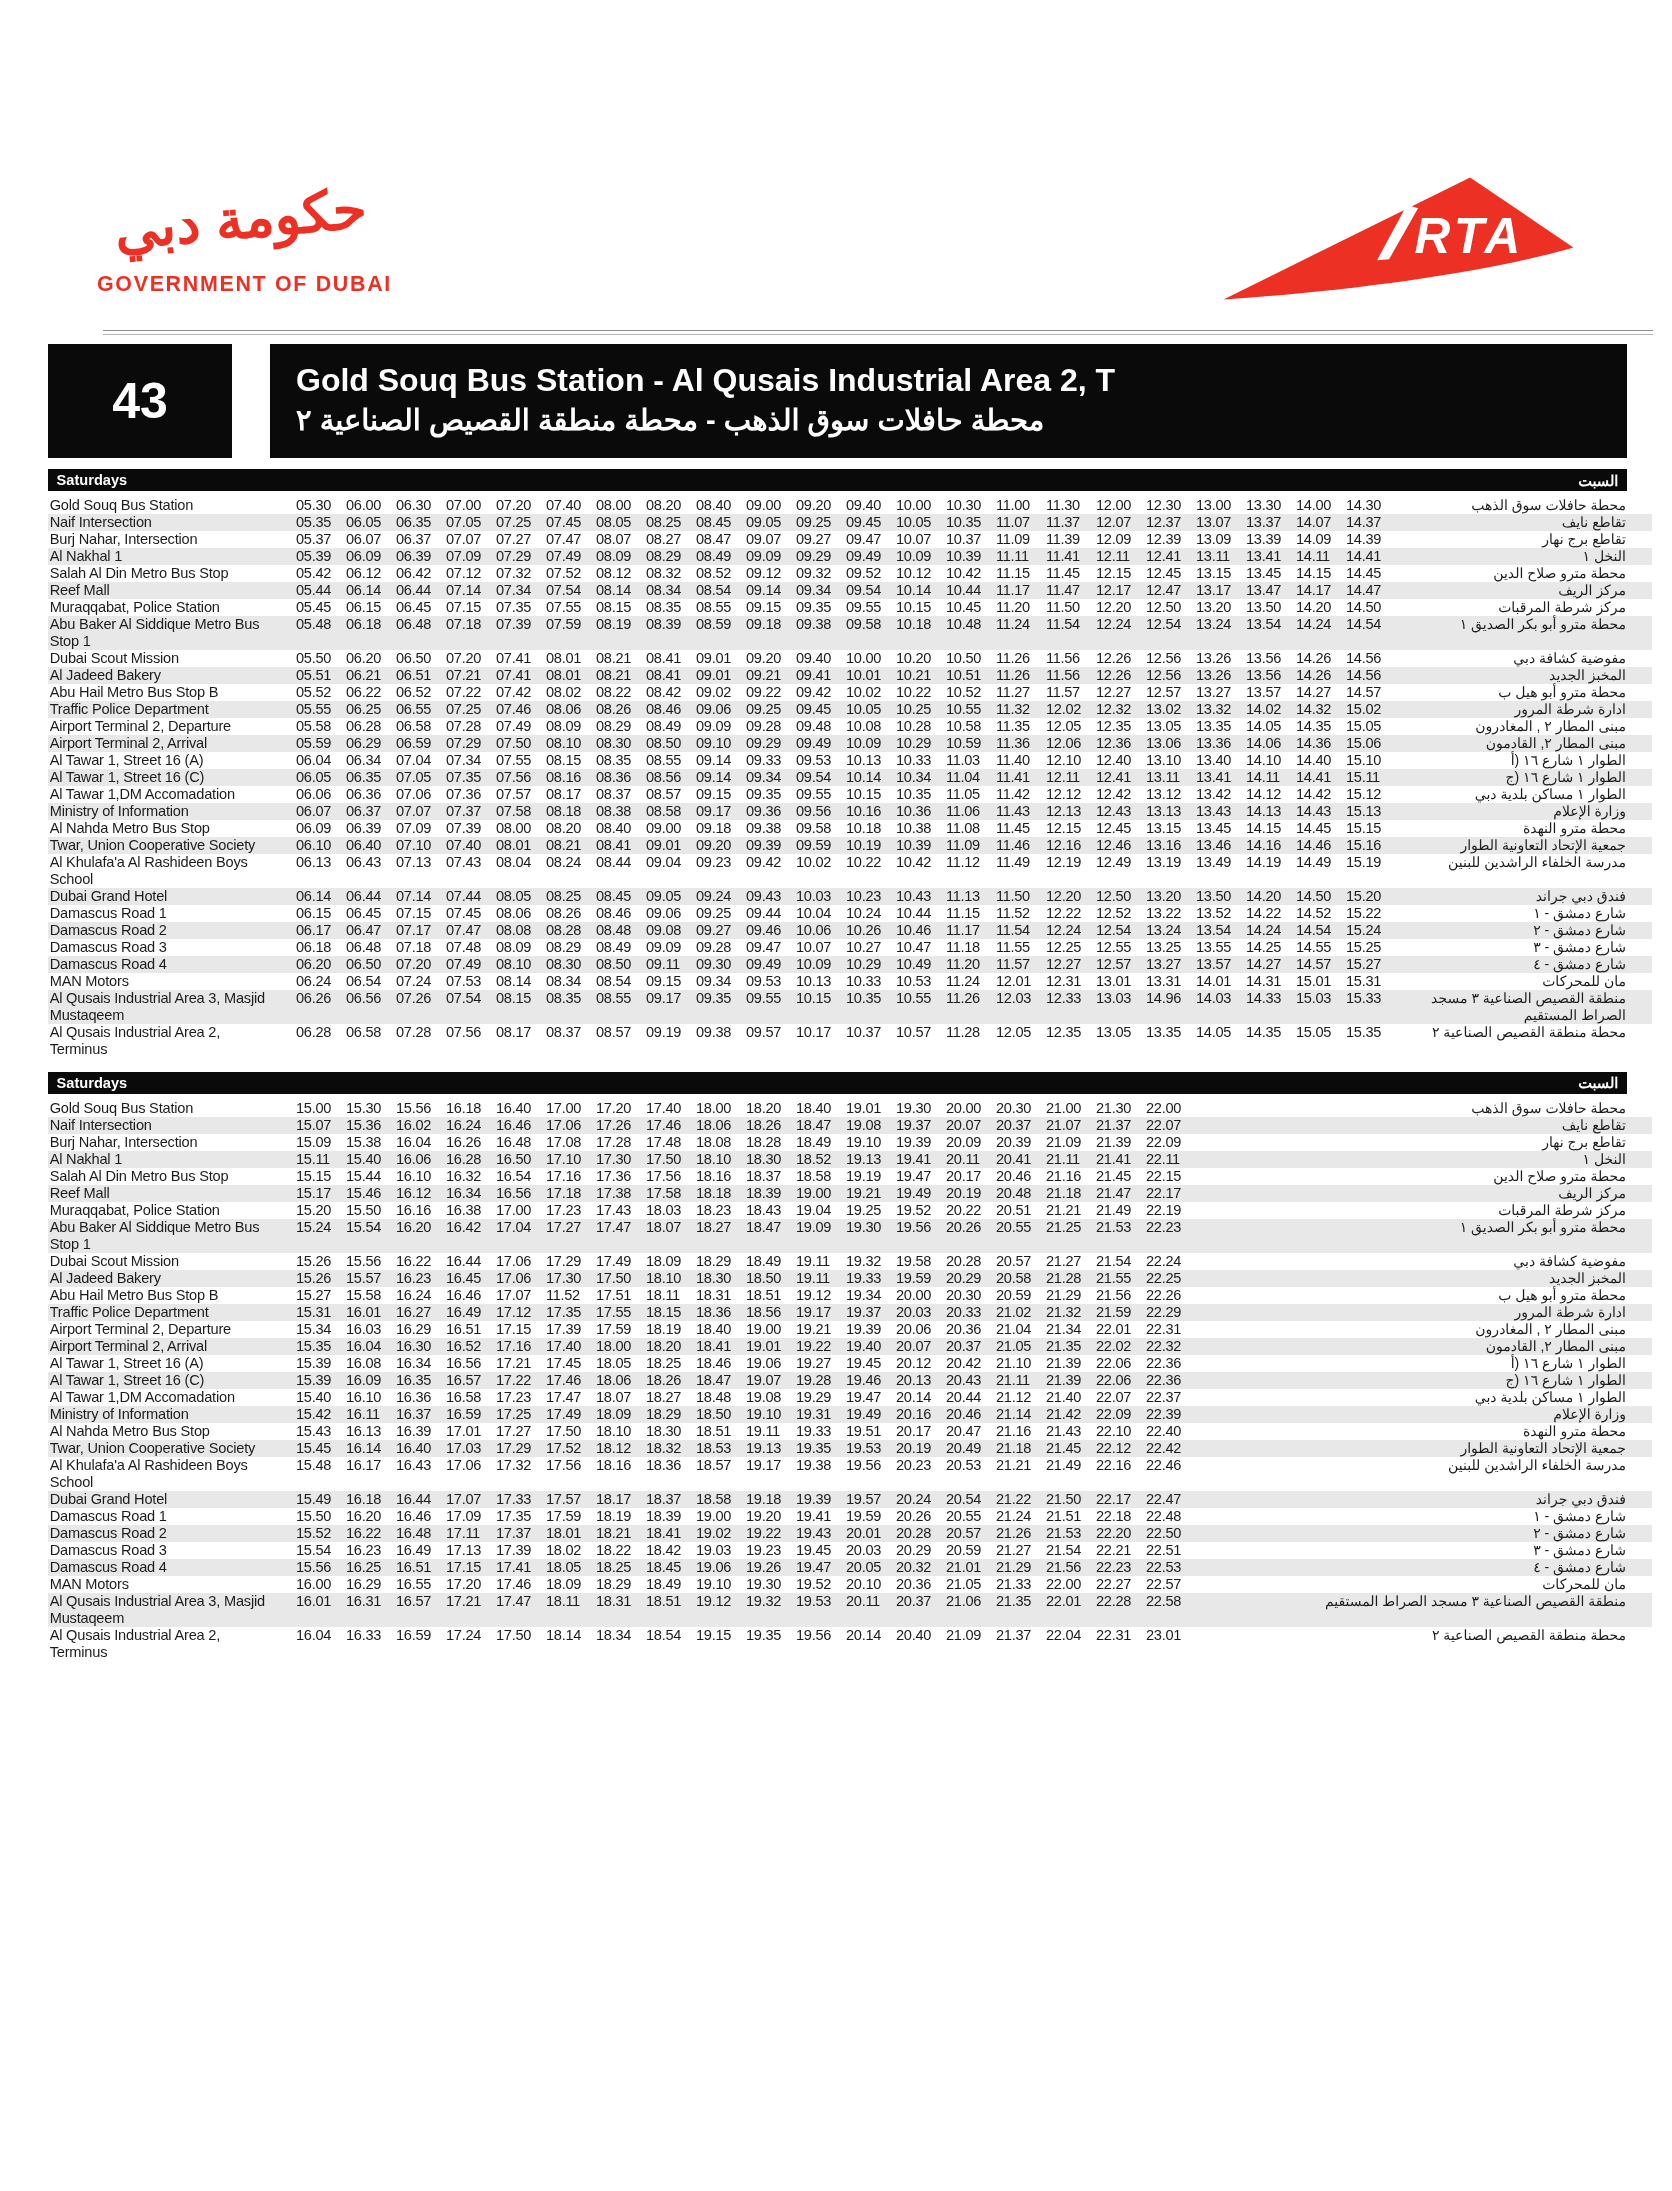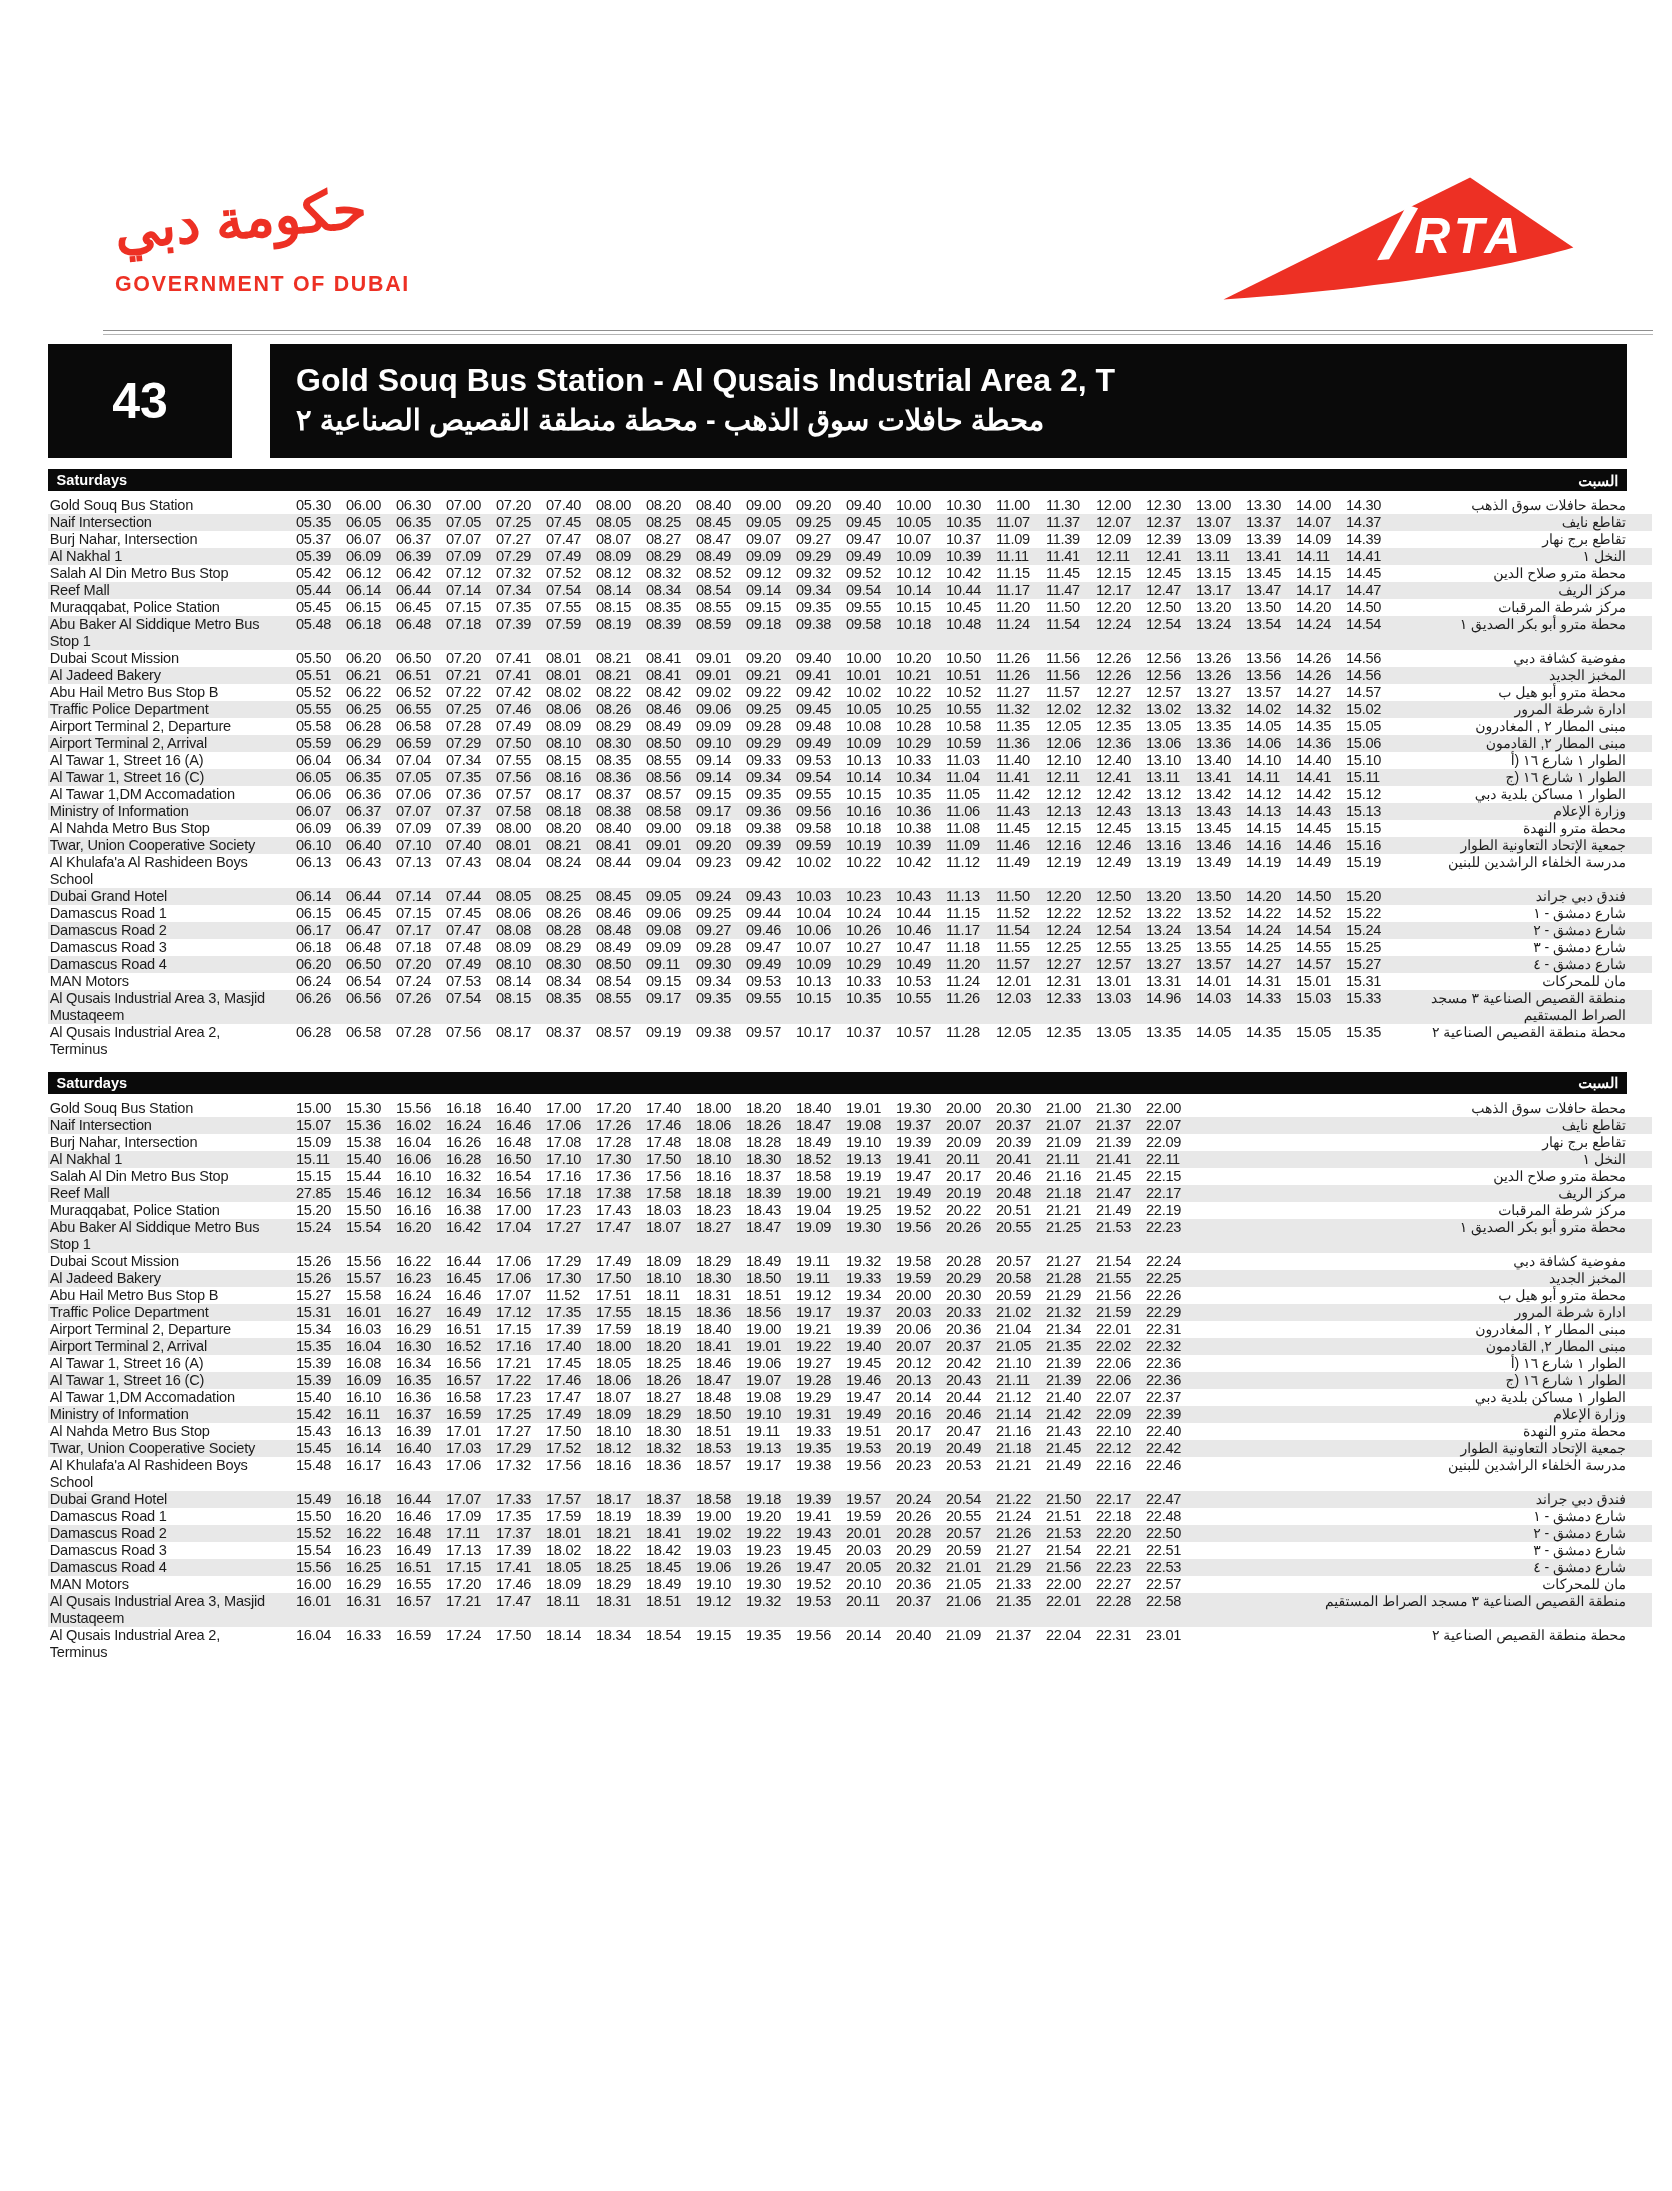--- a/index.html
+++ b/index.html
@@ -8,21 +8,21 @@
     font-family:"Liberation Sans",sans-serif;color:#1c1c1c;overflow:hidden;
   }
   
   .gov-calligraphy{
     position:absolute;left:101px;top:168px;width:279px;height:101px;
     display:flex;align-items:center;justify-content:center;
     font-size:55px;font-weight:bold;color:#ed3024;
     transform:rotate(-5deg);direction:rtl;
   }
   .gov-text{
-    position:absolute;left:115px;top:272px;width:283px;text-align:center;
+    position:absolute;left:97px;top:272px;width:283px;text-align:center;
     font-size:21.4px;font-weight:bold;letter-spacing:1.7px;color:#ed3024;white-space:nowrap;
   }
   .rta-names{position:absolute;right:396px;top:202px;width:411px;text-align:center;}
   .rta-ar{font-size:28px;font-weight:bold;direction:rtl;line-height:31px;}
   .rta-en{font-size:19px;font-weight:bold;letter-spacing:0.4px;line-height:24px;white-space:nowrap;}
   .rta-logo{position:absolute;left:1211px;top:174px;width:368px;height:128px;}
   
   .top-rule{
     position:absolute;left:103px;top:330px;width:1550px;height:2.6px;
     border-top:1.7px solid #8f8f8f;border-bottom:0.9px solid #b5b5b5;
@@ -1021,21 +1021,21 @@
             <span class="t">20.46</span>
             <span class="t">21.16</span>
             <span class="t">21.45</span>
             <span class="t">22.15</span>
           </span>
           <span class="ar" dir="rtl">محطة مترو صلاح الدين</span>
         </div>
         <div class="row alt">
           <span class="en">Reef Mall</span>
           <span class="times">
-            <span class="t">27.85</span>
+            <span class="t">15.17</span>
             <span class="t">15.46</span>
             <span class="t">16.12</span>
             <span class="t">16.34</span>
             <span class="t">16.56</span>
             <span class="t">17.18</span>
             <span class="t">17.38</span>
             <span class="t">17.58</span>
             <span class="t">18.18</span>
             <span class="t">18.39</span>
             <span class="t">19.00</span>

